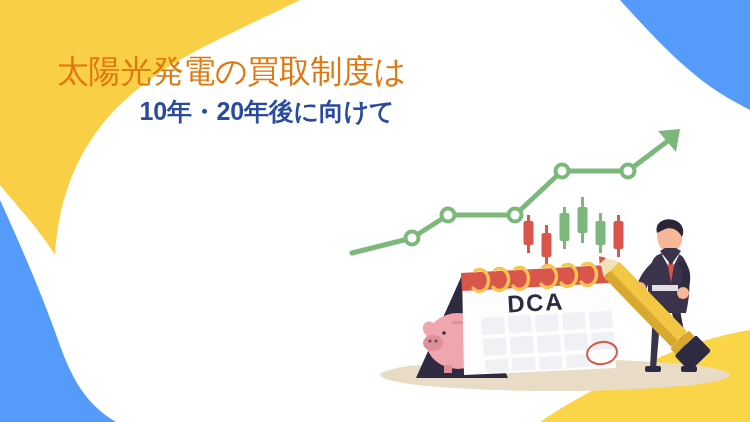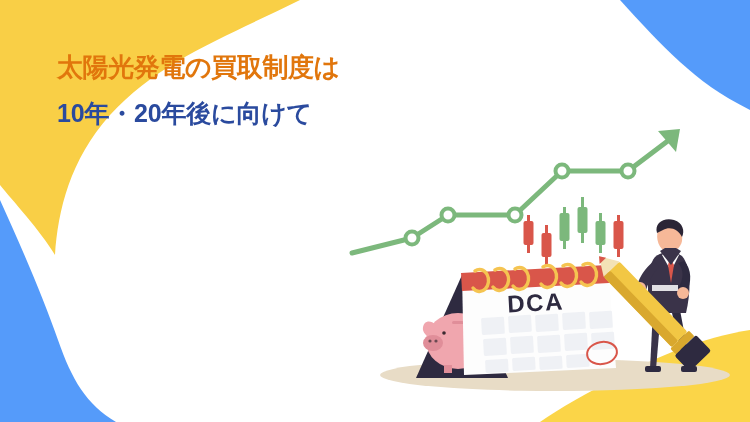--- a/index.html
+++ b/index.html
@@ -27,35 +27,35 @@
     pointer-events: none;
   }
   
   #text-block {
     position: absolute;
     left: 57px;
     top: 50px;
     width: 420px;
   }
   .title-line {
-    font-size: 26px;
-    font-weight: 700;
+    font-size: 32px;
+    font-weight: 400;
     line-height: 1.33;
     letter-spacing: -0.4px;
     white-space: nowrap;
   }
   .subtitle-line {
     font-size: 25px;
     font-weight: 700;
     line-height: 1.45;
     letter-spacing: -0.2px;
     white-space: nowrap;
   }
   #subtitle-block {
-    margin-top: 10px;
+    text-align: center;
   }
   
   #illustration {
     position: absolute;
     left: 340px;
     top: 125px;
     width: 410px;
     height: 285px;
   }
   #illustration svg {

